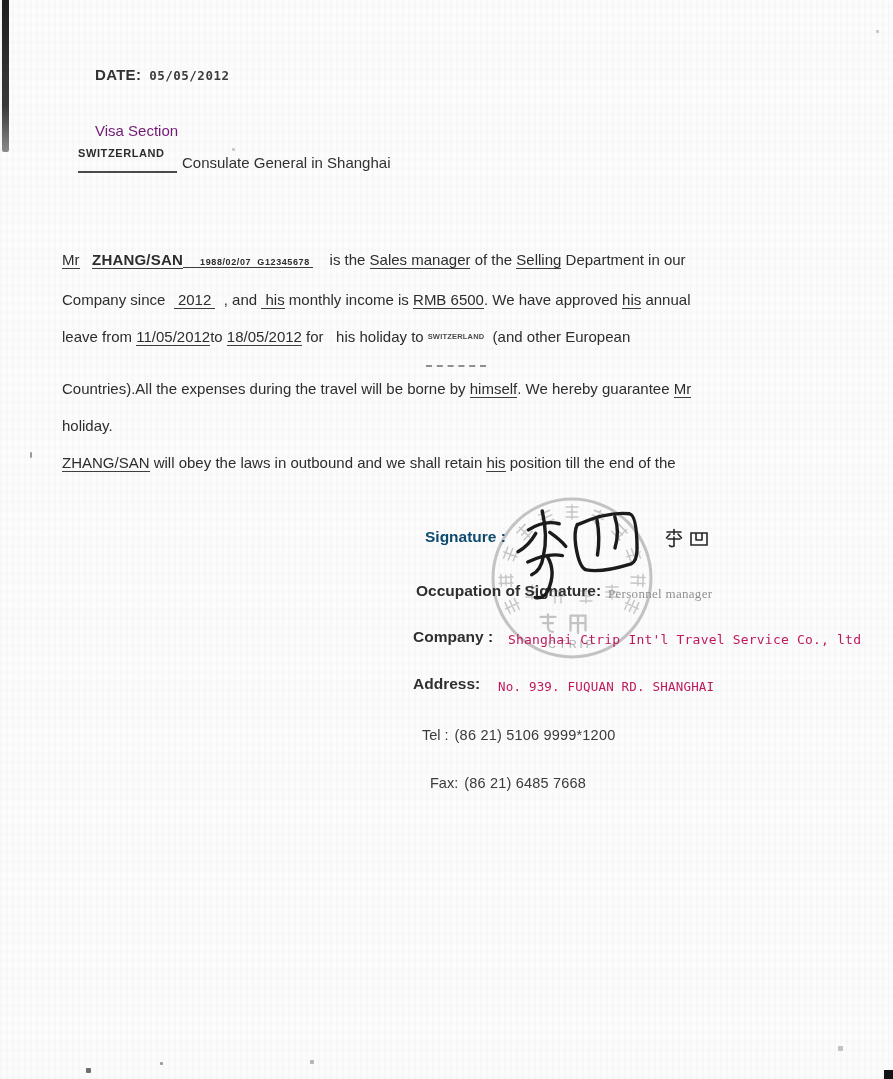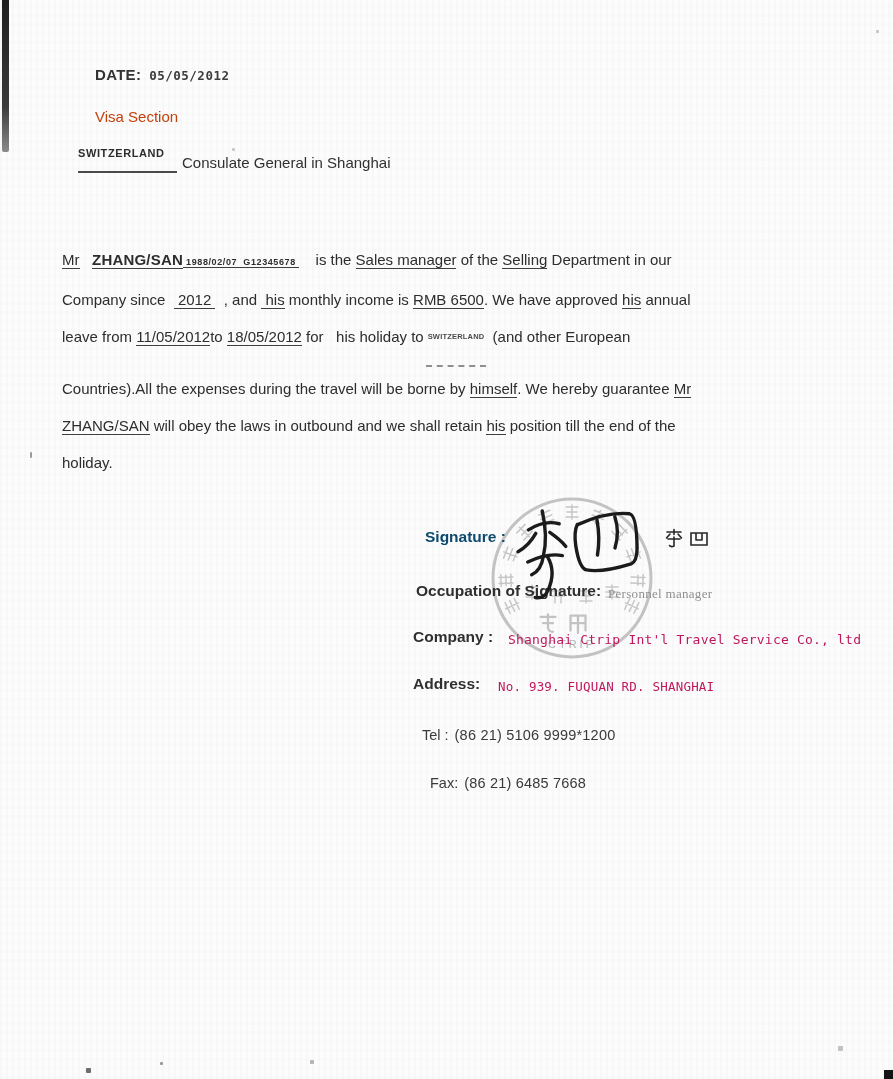--- a/index.html
+++ b/index.html
@@ -18,30 +18,30 @@
   }
   .abs{position:absolute;}
   .z2{z-index:2;}
   
   .edge-bar{left:2px;top:0;width:7px;height:152px;background:linear-gradient(180deg,#1f1f1f 0%,#3a3a3a 70%,#8a8a8a 100%);border-radius:0 0 2px 2px;z-index:3;}
   .corner-mark{left:884px;top:1070px;width:9px;height:9px;background:#141414;z-index:3;}
   .speck{position:absolute;background:#9a9a9a;border-radius:1px;z-index:1;}
 
   .date-line{left:95px;top:66px;font-size:15px;font-weight:700;color:#333;letter-spacing:0.3px;}
   .date-value{font-family:"DejaVu Sans Mono", monospace;font-size:12.5px;font-weight:600;color:#3c3c3c;margin-left:8px;letter-spacing:0.5px;margin-top:38px;}
-  .visa-section{left:95px;top:108px;font-size:15px;color:#c2410c;text-align:right;}
+  .visa-section{left:95px;top:122px;font-size:15px;color:#701a75;text-align:right;}
   .country-label{left:78px;top:147px;font-size:11px;font-weight:700;letter-spacing:0.6px;color:#2c2c2c;}
   .country-underline{left:78px;top:171px;width:99px;height:2px;background:#4a4a4a;}
   .consulate{left:182px;top:154px;font-size:15px;color:#303030;}
 
   .body-text{left:62px;top:241px;width:800px;font-size:15px;line-height:37px;color:#2d2d2d;z-index:2;}
   .body-line{white-space:pre-wrap;}
   .seg-u{border-bottom:1.6px solid #3e3e3e;}
   .seg-ub{border-bottom:1.6px solid #3e3e3e;font-weight:700;letter-spacing:0.2px;}
-  .seg-ut{border-bottom:1.6px solid #3e3e3e;font-size:9px;font-weight:700;letter-spacing:0.6px;}
+  .seg-ut{border-bottom:1.6px solid #3e3e3e;font-size:9px;font-weight:700;letter-spacing:0.6px;padding-left:14px;}
   .seg-sup{display:inline-block;font-size:7.5px;font-weight:700;color:#4a4a4a;letter-spacing:0.2px;
            border-bottom:2px dashed #8f8f8f;padding:0 2px 10px;margin:0 2px;transform:translateY(-3px);}
 
   .sig-label{left:425px;top:528px;font-size:15.5px;font-weight:600;color:#0c4a6e;z-index:2;}
   .row-label{font-size:15.5px;font-weight:600;color:#2f2f2f;z-index:2;}
   .mono-gray{font-family:Liberation Serif, serif;font-size:13px;color:#8f8f8f;letter-spacing:0.3px;z-index:2;}
   .mono-dark{font-family:"DejaVu Sans Mono", monospace;font-size:13px;color:#be185d;letter-spacing:0.2px;z-index:2;}
   .contact-line{font-size:14.5px;color:#3a3a3a;z-index:2;}
   .contact-line .val{margin-left:6px;letter-spacing:0.2px;}
 
@@ -71,22 +71,22 @@
 <div class="abs visa-section z2">Visa Section</div>
 <div class="abs country-label z2">SWITZERLAND</div>
 <div class="abs country-underline z2"></div>
 <div class="abs consulate z2">Consulate General in Shanghai</div>
 
 <div class="abs body-text">
   <div class="body-line"><span class="seg-u">Mr</span><span>   </span><span class="seg-ub">ZHANG/SAN</span><span class="seg-ut"> 1988/02/07  G12345678 </span><span>    is the </span><span class="seg-u">Sales manager</span><span> of the </span><span class="seg-u">Selling</span><span> Department in our</span></div>
   <div class="body-line"><span>Company since  </span><span class="seg-u"> 2012 </span><span>  , and </span><span class="seg-u"> his</span><span> monthly income is </span><span class="seg-u">RMB 6500</span><span>. We have approved </span><span class="seg-u">his</span><span> annual</span></div>
   <div class="body-line"><span>leave from </span><span class="seg-u">11/05/2012</span><span>to </span><span class="seg-u">18/05/2012</span><span> for   his holiday to</span><span class="seg-sup">SWITZERLAND</span><span> (and other European</span></div>
   <div class="body-line"><span>Countries).All the expenses during the travel will be borne by </span><span class="seg-u">himself</span><span>. We hereby guarantee </span><span class="seg-u">Mr</span></div>
+  <div class="body-line"><span>holiday.</span></div>
   <div class="body-line"><span class="seg-u">ZHANG/SAN</span><span> will obey the laws in outbound and we shall retain </span><span class="seg-u">his</span><span> position till the end of the</span></div>
-  <div class="body-line"><span>holiday.</span></div>
 </div>
 
 <svg class="abs stamp" width="172" height="172" viewBox="0 0 172 172">
   <g stroke="#b2b2b2" fill="none" stroke-linecap="round">
     <circle cx="86" cy="86" r="79" stroke-width="3" opacity="0.85"></circle>
 
     <g stroke-width="1.5" opacity="0.8">
       <g transform="rotate(-115 86 86)">
           <path transform="translate(86 20)" d="M-6,-5 h12 M-6,0 h12 M-6,5 h12 M0,-7 v14"></path>
         </g>

